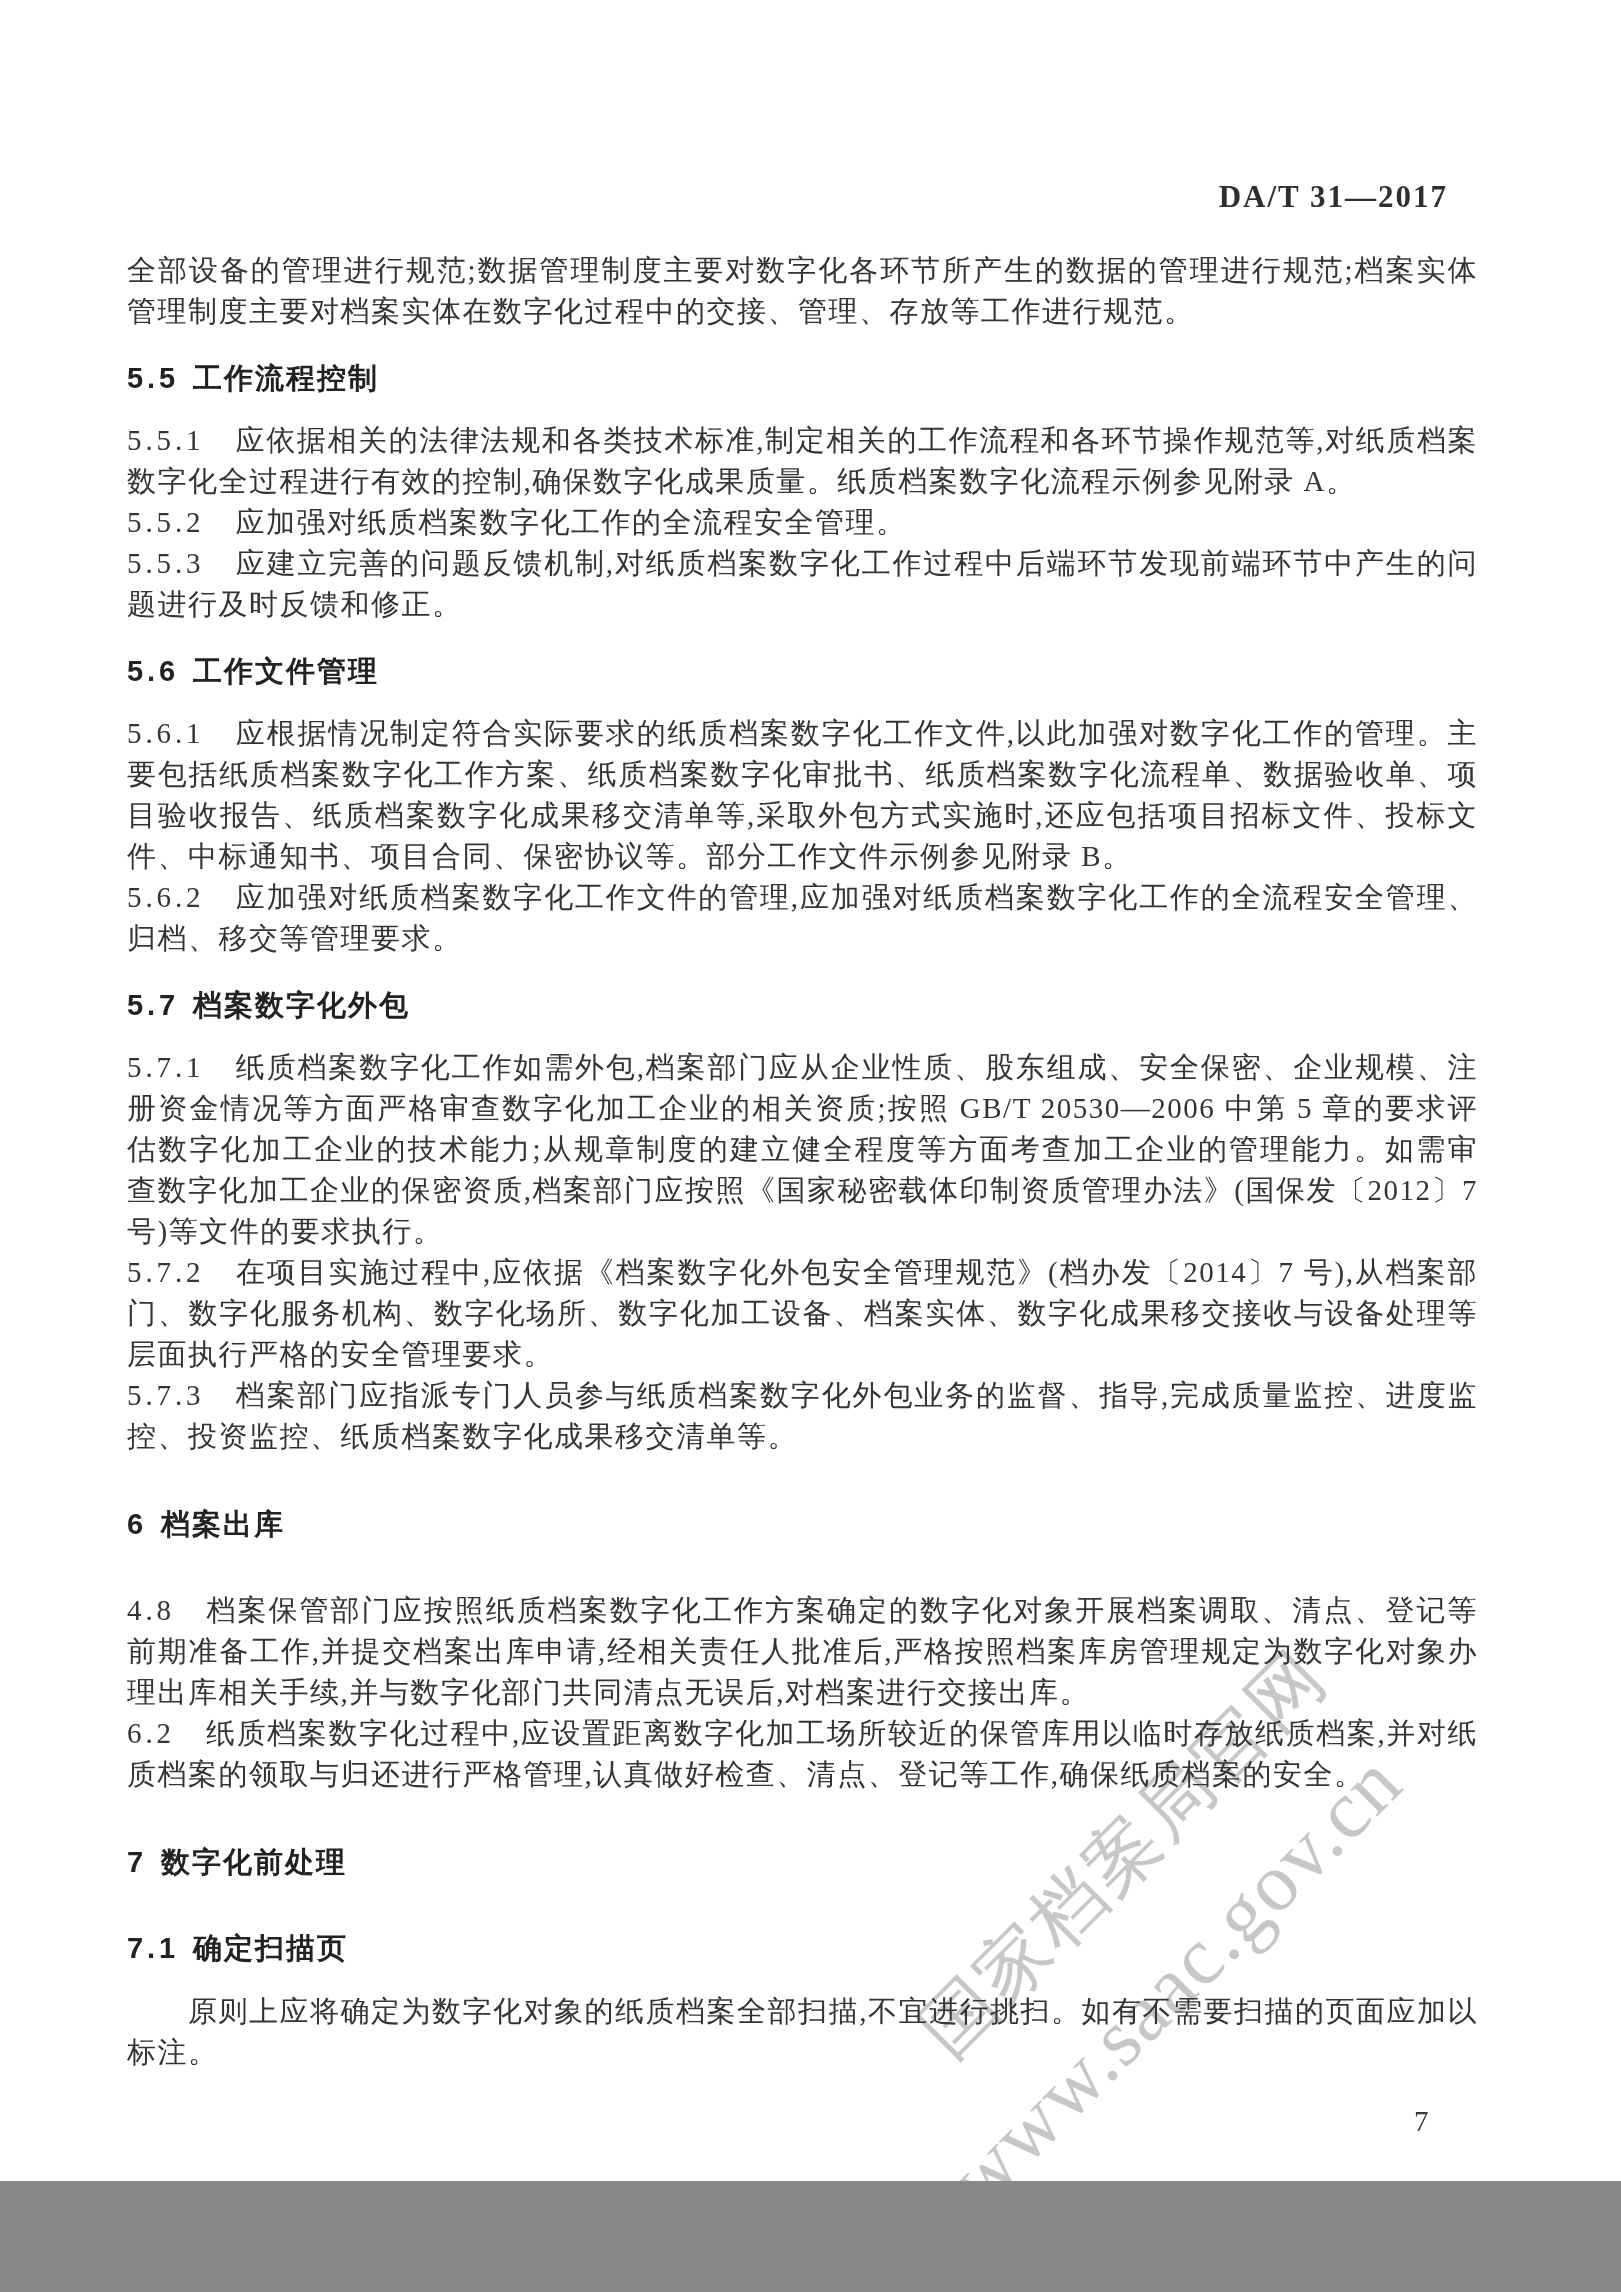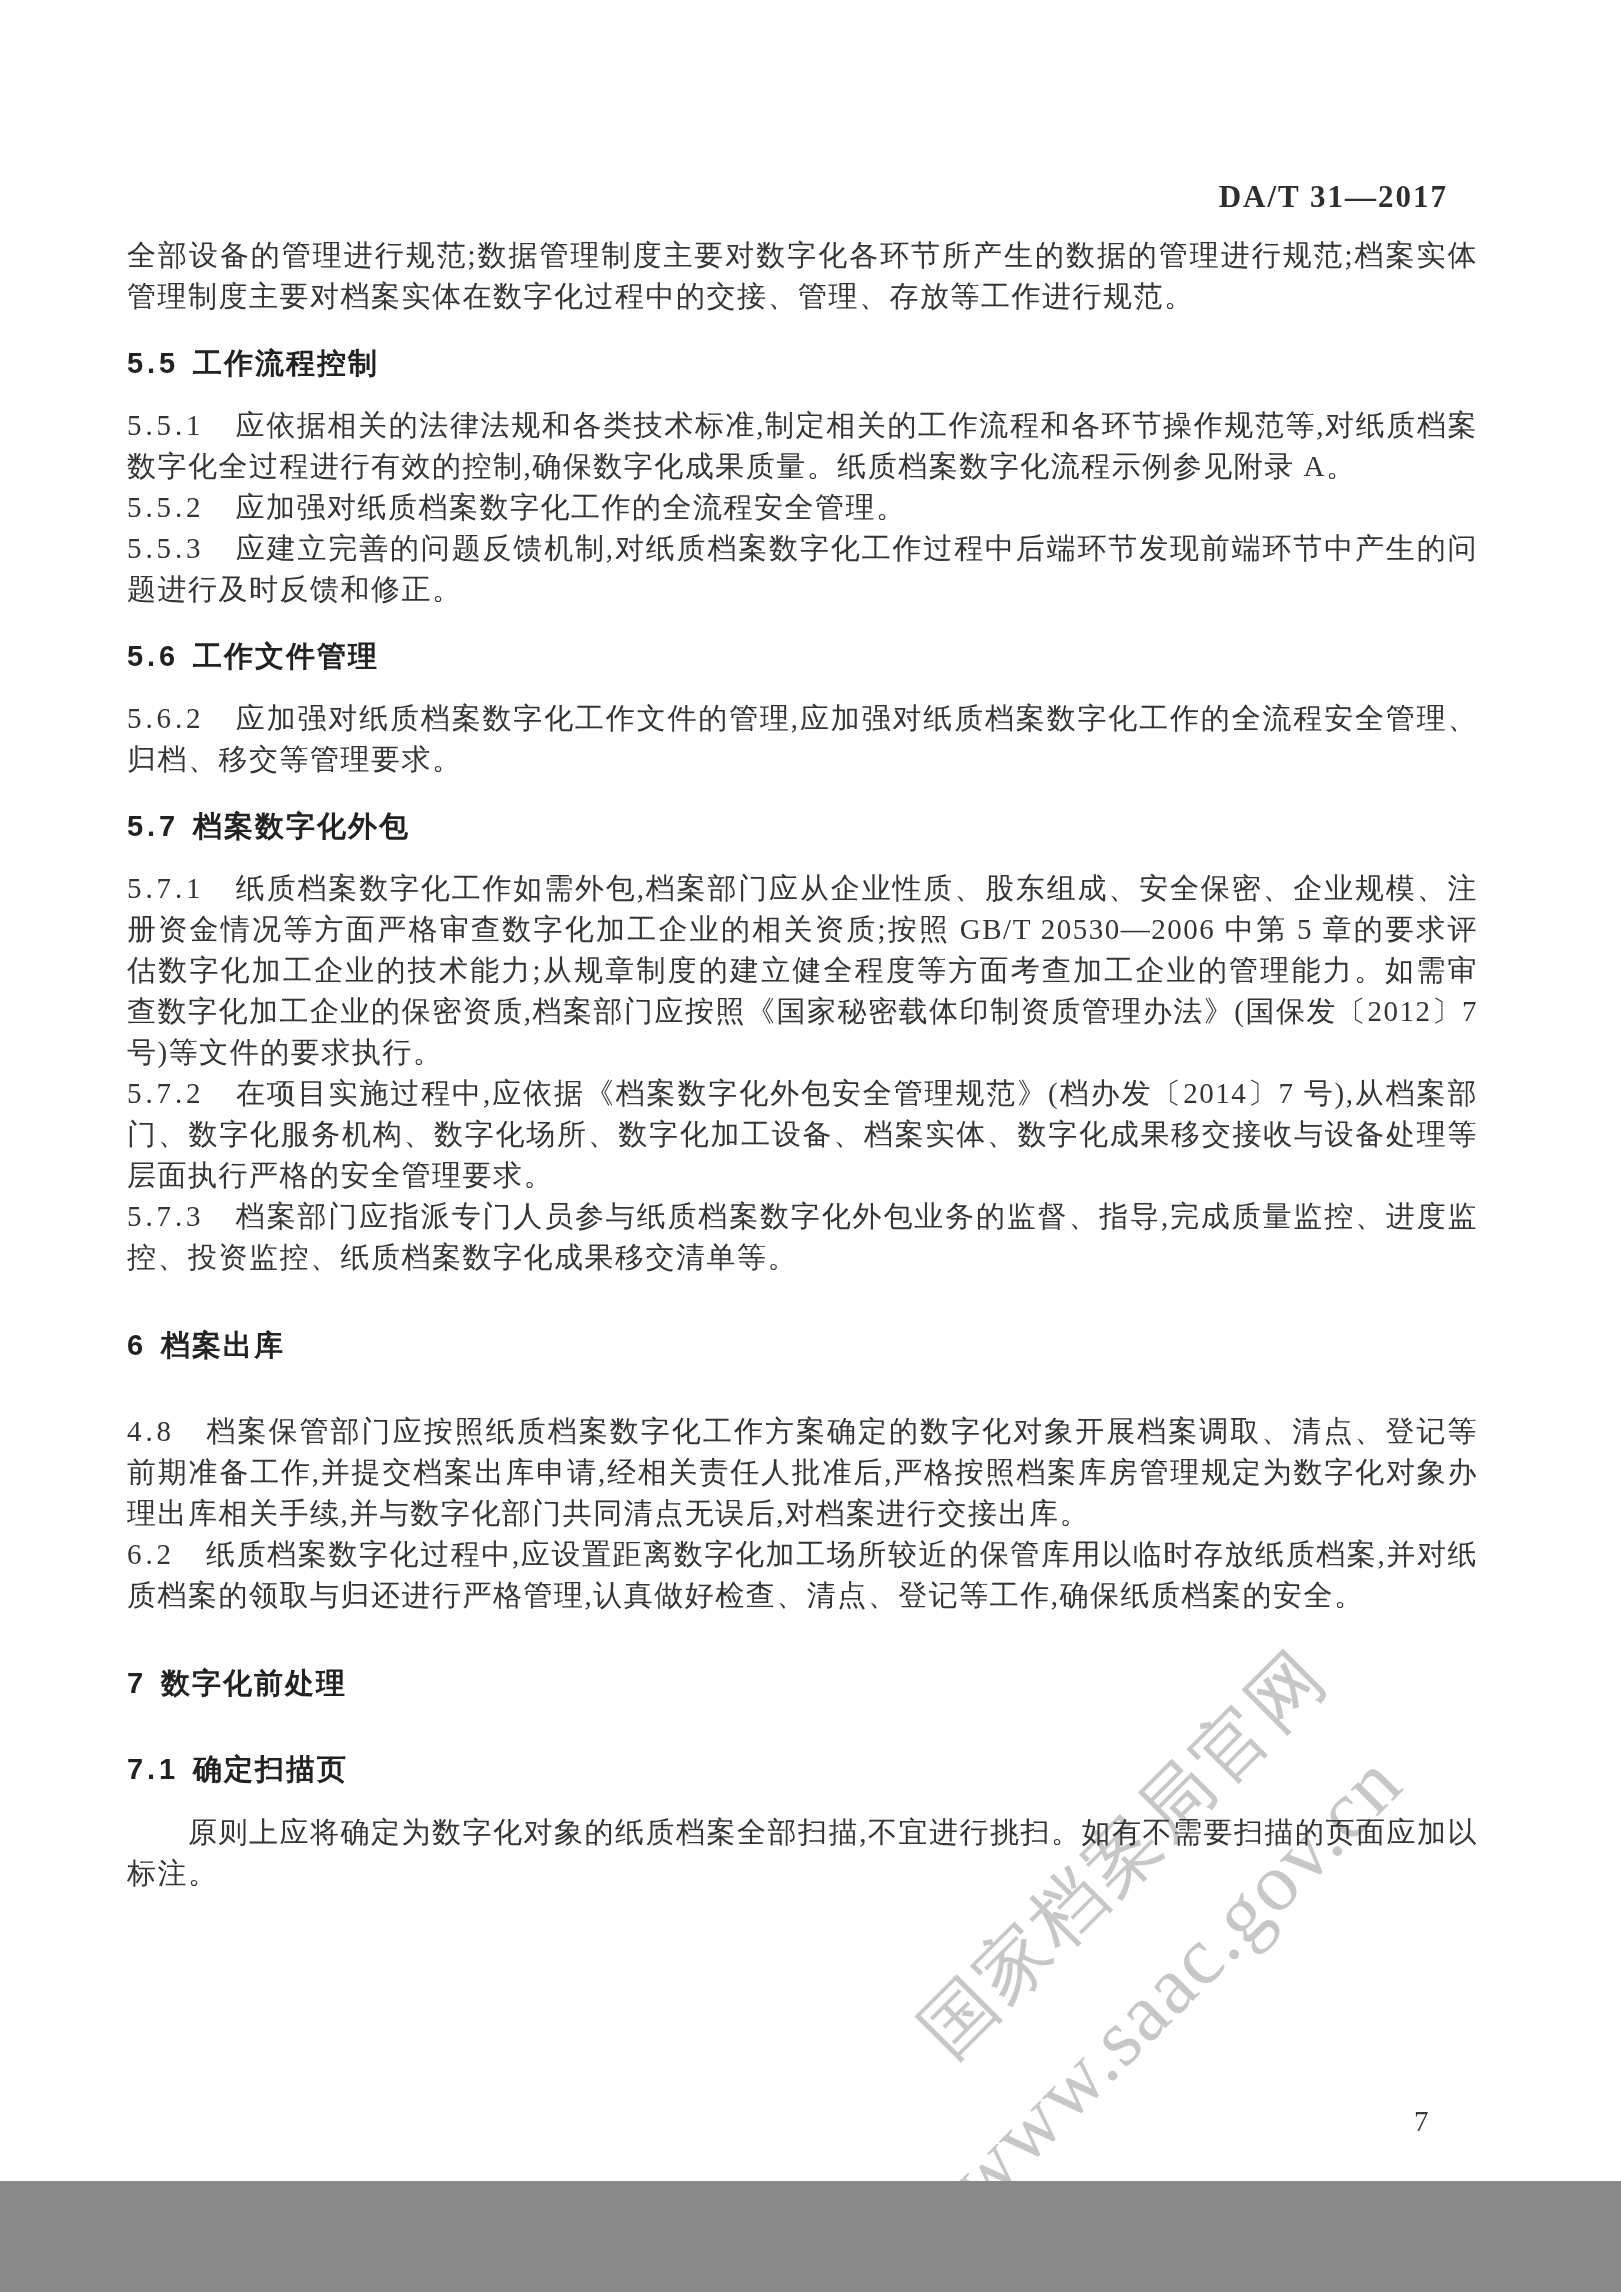--- a/index.html
+++ b/index.html
@@ -18,21 +18,21 @@
     top: 179px;
     right: 173px;
     font-size: 31px;
     font-weight: 600;
     letter-spacing: 2px;
     color: #2f2f2f;
   }
   .content {
     position: absolute;
     left: 127px;
-    top: 235px;
+    top: 250px;
     width: 1351px;
     z-index: 2;
   }
   .para, .clause {
     margin: 0;
     font-size: 29px;
     line-height: 41px;
     letter-spacing: 1.5px;
     text-align: justify;
     color: #343434;
@@ -122,20 +122,23 @@
     </p>
     <p class="clause">
       <span class="num">5.5.3</span><span>应建立完善的问题反馈机制,对纸质档案数字化工作过程中后端环节发现前端环节中产生的问题进行及时反馈和修正。</span>
     </p>
 
     <div class="h2">
       <span class="num">5.6</span><span>工作文件管理</span>
     </div>
 
     <p class="clause">
+      <span class="num">5.6.1</span><span>应根据情况制定符合实际要求的纸质档案数字化工作文件,以此加强对数字化工作的管理。主要包括纸质档案数字化工作方案、纸质档案数字化审批书、纸质档案数字化流程单、数据验收单、项目验收报告、纸质档案数字化成果移交清单等,采取外包方式实施时,还应包括项目招标文件、投标文件、中标通知书、项目合同、保密协议等。部分工作文件示例参见附录 B。</span>
+    </p>
+    <p class="clause">
       <span class="num">5.6.2</span><span>应加强对纸质档案数字化工作文件的管理,应加强对纸质档案数字化工作的全流程安全管理、归档、移交等管理要求。</span>
     </p>
 
     <div class="h2">
       <span class="num">5.7</span><span>档案数字化外包</span>
     </div>
 
     <p class="clause">
       <span class="num">5.7.1</span><span>纸质档案数字化工作如需外包,档案部门应从企业性质、股东组成、安全保密、企业规模、注册资金情况等方面严格审查数字化加工企业的相关资质;按照 GB/T 20530—2006 中第 5 章的要求评估数字化加工企业的技术能力;从规章制度的建立健全程度等方面考查加工企业的管理能力。如需审查数字化加工企业的保密资质,档案部门应按照《国家秘密载体印制资质管理办法》(国保发〔2012〕7 号)等文件的要求执行。</span>
     </p>

